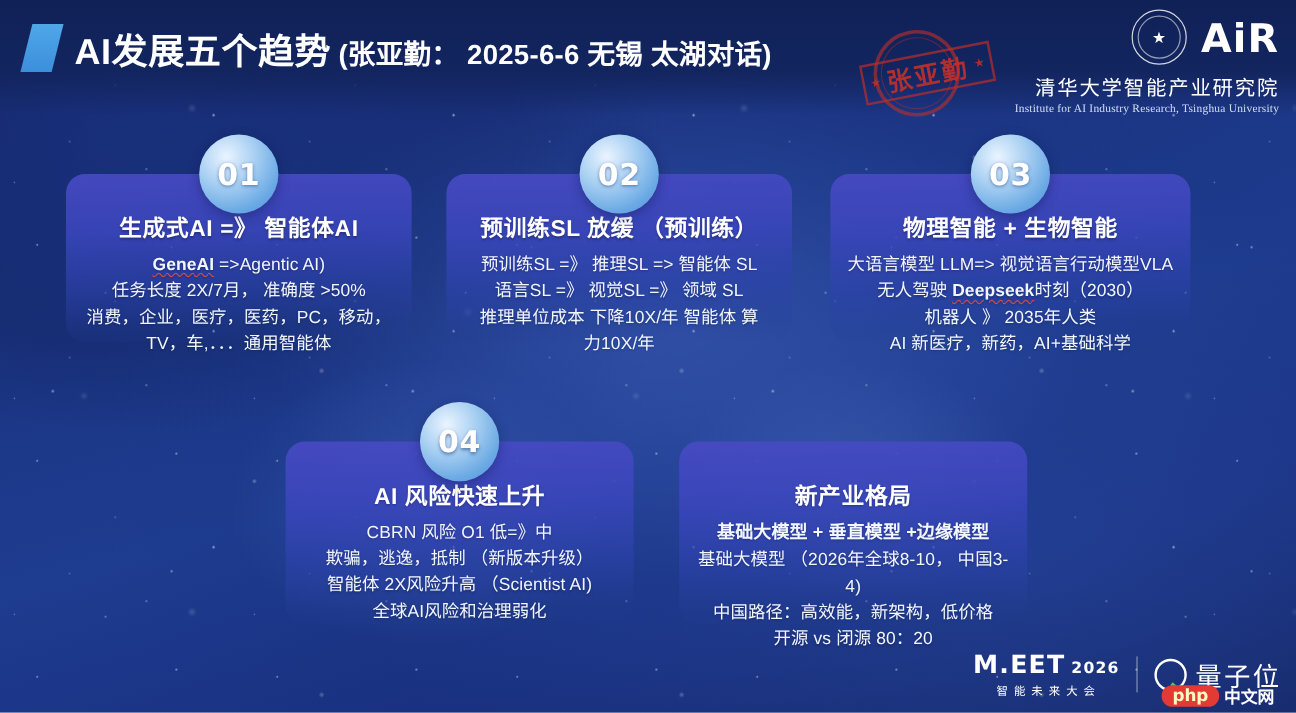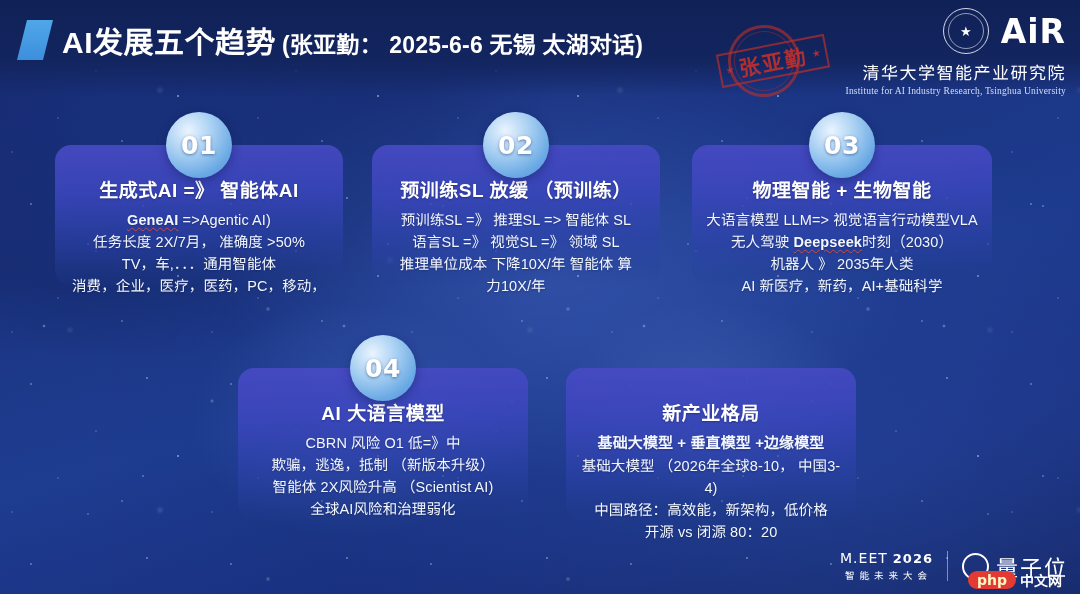--- a/index.html
+++ b/index.html
@@ -222,21 +222,21 @@
     display: flex; align-items: center; gap: 14px;
   }
   .meet {
     display: flex; flex-direction: column; align-items: center;
   }
   .meet-top {
     display: flex; align-items: baseline; gap: 5px;
     color: #ffffff;
   }
   .meet-word {
-    font-size: 14px; font-weight: normal; letter-spacing: 1px;
+    font-size: 21px; font-weight: bold; letter-spacing: 1px;
     font-family: "DejaVu Sans", sans-serif;
   }
   .meet-year {
     font-size: 13px; font-weight: bold; letter-spacing: 1px;
     font-family: "DejaVu Sans", sans-serif;
   }
   .meet-cn {
     font-size: 9.5px; color: #ffffff; letter-spacing: 5px;
     margin-top: 2px; margin-left: 4px;
   }
@@ -312,22 +312,22 @@
     </div>
   </div>
 
   <div class="card" id="card1">
     <div class="badge">
       <span>01</span>
     </div>
     <div class="card-title">生成式AI =》 智能体AI</div>
     <div class="card-line"><span class="sp">GeneAI</span><span> =&gt;Agentic AI)</span></div>
     <div class="card-line">任务长度 2X/7月， 准确度 &gt;50%</div>
+    <div class="card-line">消费，企业，医疗，医药，PC，移动，</div>
     <div class="card-line">TV，车,．．．通用智能体</div>
-    <div class="card-line">消费，企业，医疗，医药，PC，移动，</div>
   </div>
 
   <div class="card" id="card2">
     <div class="badge">
       <span>02</span>
     </div>
     <div class="card-title">预训练SL 放缓 （预训练）</div>
     <div class="card-line">预训练SL =》 推理SL =&gt; 智能体 SL</div>
     <div class="card-line">语言SL =》 视觉SL =》 领域 SL</div>
     <div class="card-line">推理单位成本 下降10X/年 智能体 算</div>
@@ -342,21 +342,21 @@
     <div class="card-line">大语言模型 LLM=&gt; 视觉语言行动模型VLA</div>
     <div class="card-line"><span>无人驾驶 </span><span class="sp">Deepseek</span><span>时刻（2030）</span></div>
     <div class="card-line">机器人 》 2035年人类</div>
     <div class="card-line">AI 新医疗，新药，AI+基础科学</div>
   </div>
 
   <div class="card" id="card4">
     <div class="badge">
       <span>04</span>
     </div>
-    <div class="card-title">AI 大语言模型</div>
+    <div class="card-title">AI 风险快速上升</div>
     <div class="card-line">CBRN 风险 O1 低=》中</div>
     <div class="card-line">欺骗，逃逸，抵制 （新版本升级）</div>
     <div class="card-line">智能体 2X风险升高 （Scientist AI)</div>
     <div class="card-line">全球AI风险和治理弱化</div>
   </div>
 
   <div class="card" id="card5">
     <div class="card-title">新产业格局</div>
     <div class="card-line bold">基础大模型 + 垂直模型 +边缘模型</div>
     <div class="card-line">基础大模型 （2026年全球8-10， 中国3-4)</div>

